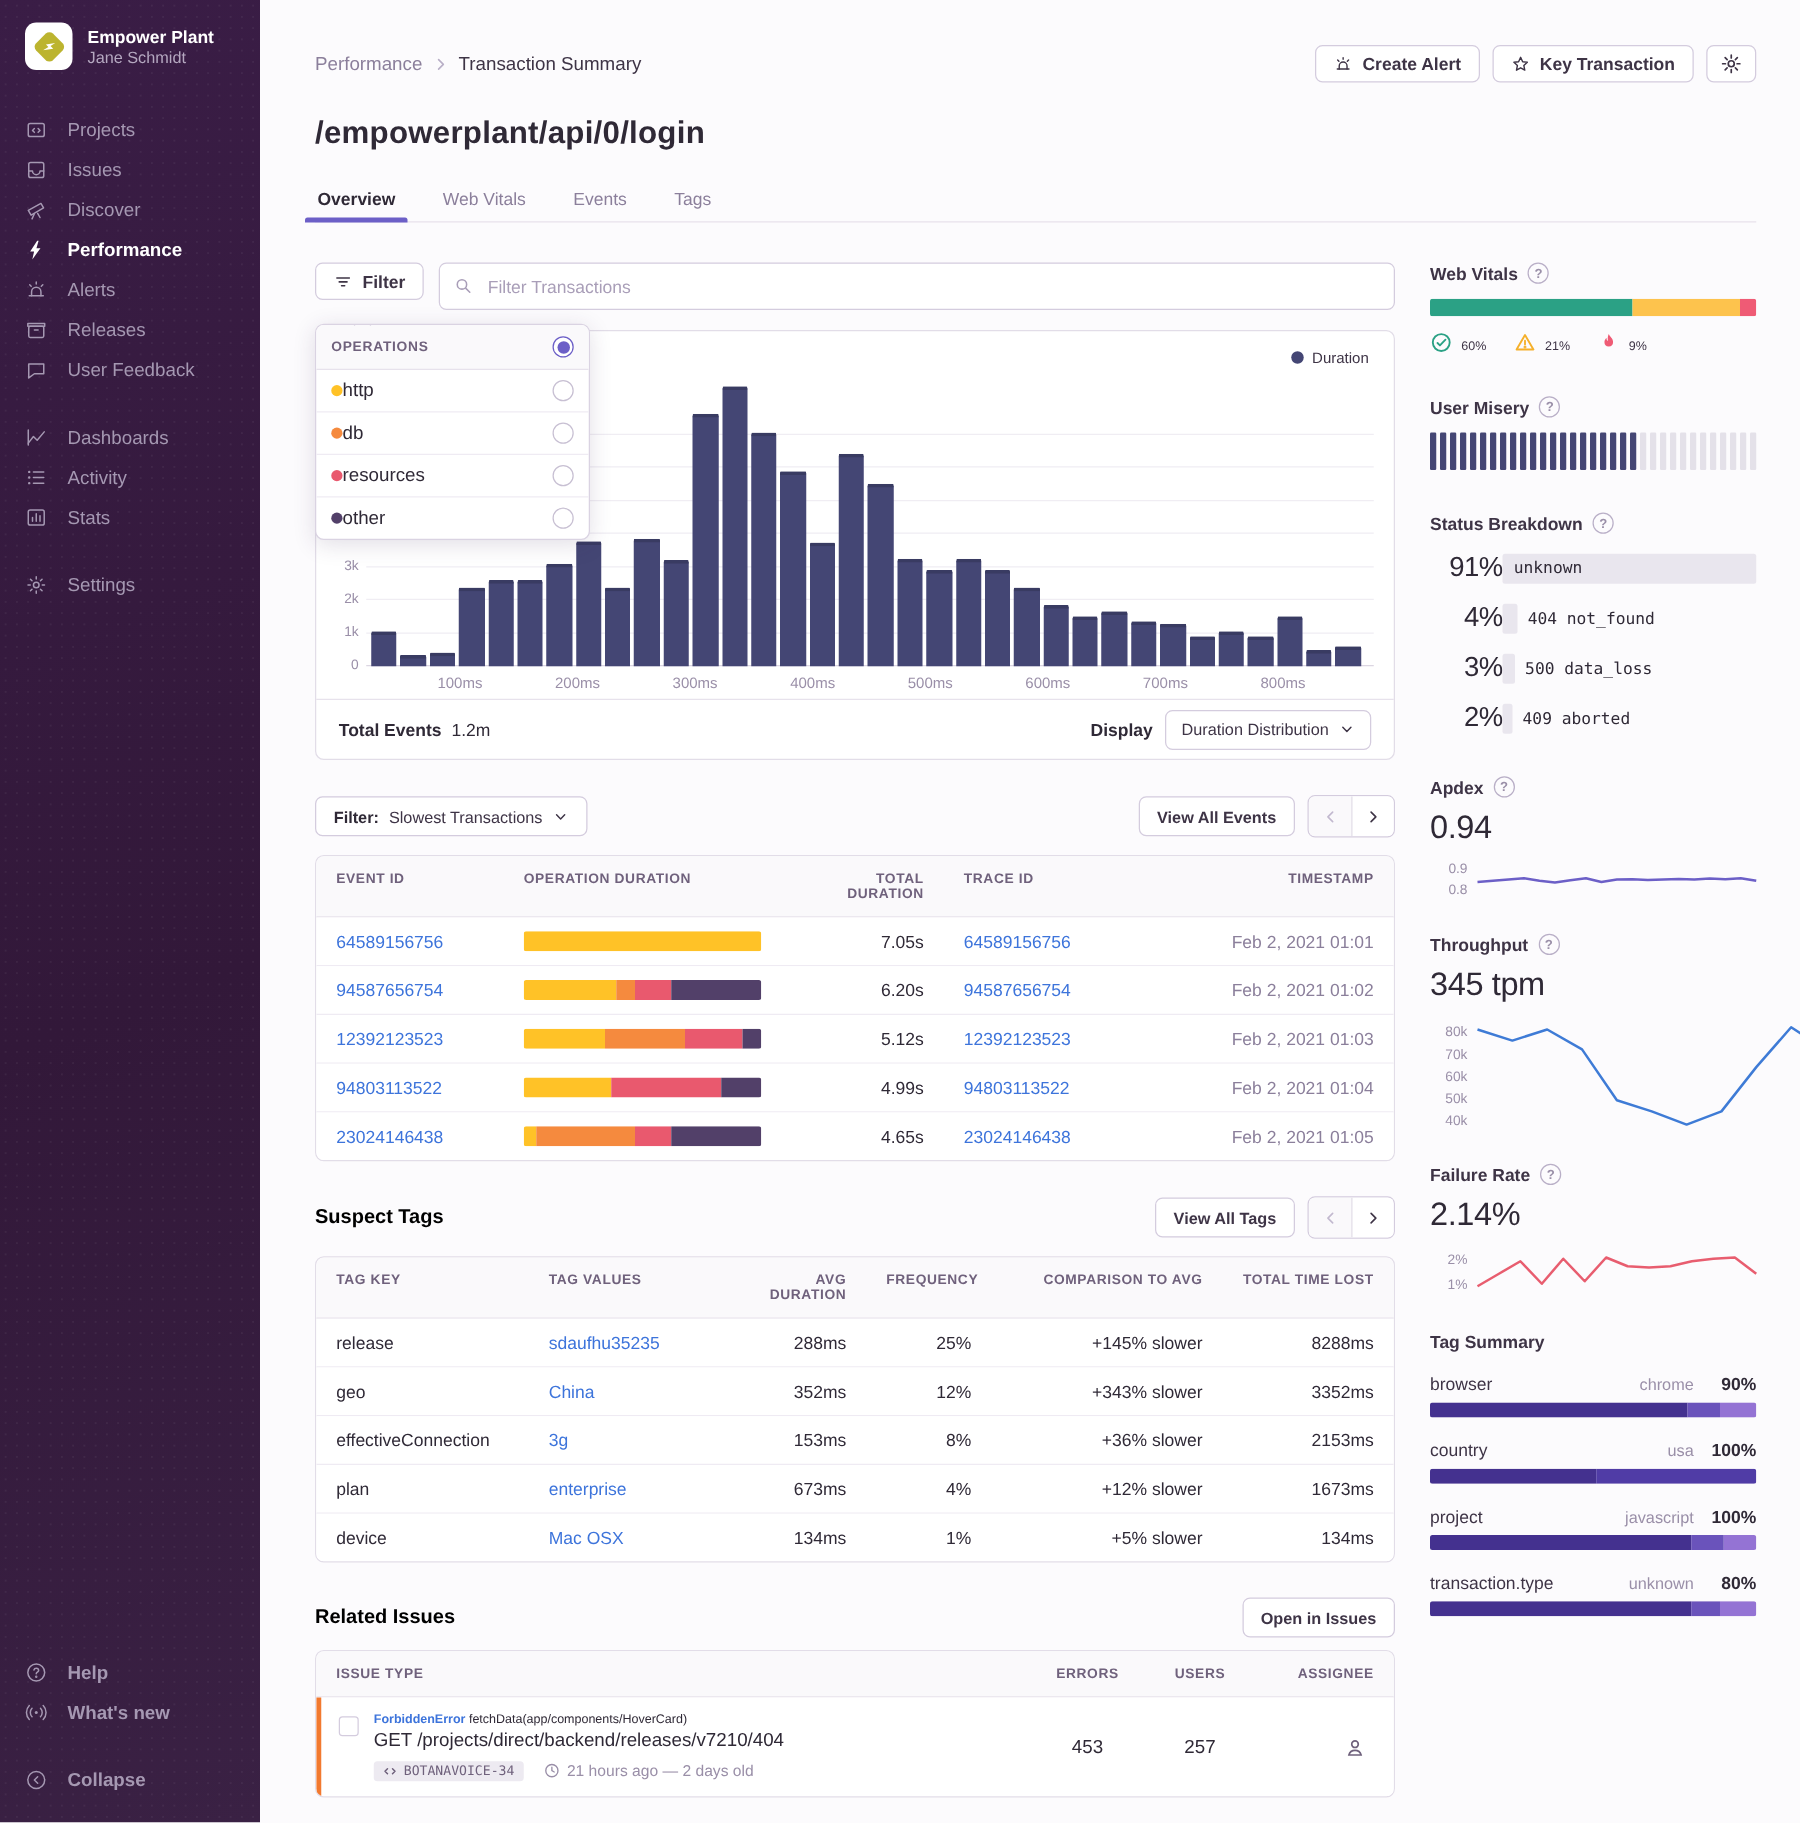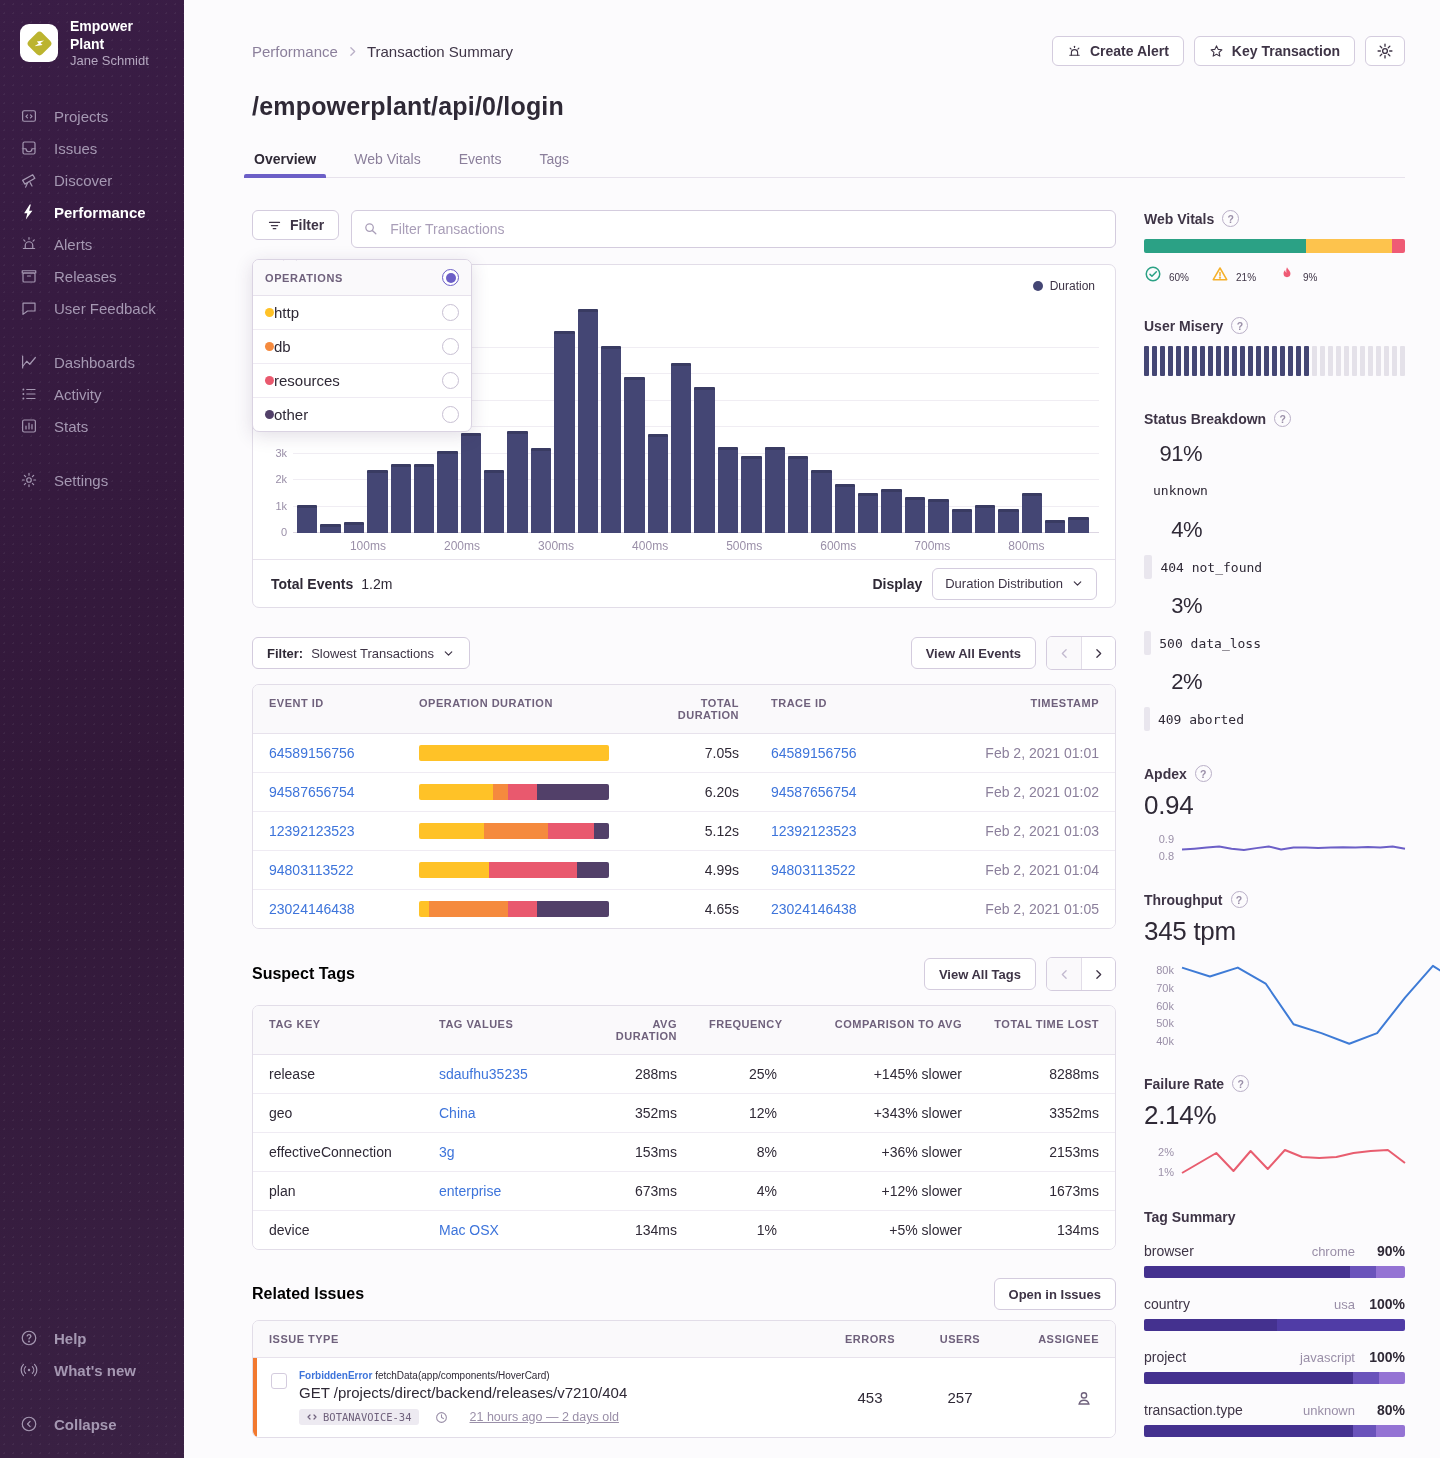--- a/index.html
+++ b/index.html
@@ -1,21 +1,21 @@
 <!DOCTYPE html>
 <html><head>
 <meta charset="utf-8">
 <style>
   * { margin:0; padding:0; box-sizing:border-box; }
   html,body { width:1440px; }
   body { font-family:"Liberation Sans","DejaVu Sans",sans-serif; background:#FCFBFD; color:#3E3446; }
   .page { position:relative; width:1440px; height:1458px; overflow:hidden; }
 
   
-  .sidebar { position:absolute; left:0; top:0; bottom:0; width:184px;
+  .sidebar { position:absolute; left:0; top:0; bottom:0; width:208px;
     background:linear-gradient(160deg,#3A1D46 0%,#321839 55%,#3A2144 100%); color:#A598B2;
     display:flex; flex-direction:column; }
   .sidebar::before { content:""; position:absolute; inset:0;
     background-image:radial-gradient(rgba(255,255,255,.05) 1px, transparent 1px); background-size:9px 9px; pointer-events:none; }
   .org { display:flex; align-items:center; gap:12px; padding:18px 16px 26px 20px; cursor:pointer; position:relative; }
   .org-logo { width:38px; height:38px; background:#fff; border-radius:9px; display:flex; align-items:center; justify-content:center; flex:0 0 auto; }
   .org-gem { width:19px; height:19px; background:#BCB42F; border-radius:4px; transform:rotate(45deg); position:relative; }
   .org-gem::after { content:""; position:absolute; inset:4px; background:#fff; clip-path:polygon(60% 0,20% 55%,45% 55%,35% 100%,80% 40%,52% 40%); }
   .org-name { color:#fff; font-weight:bold; font-size:14px; line-height:1.25; }
   .org-user { color:#B5A8C0; font-size:13px; }
@@ -123,37 +123,37 @@
   .issue-row { position:relative; display:grid; grid-template-columns:1fr 90px 90px 110px; background:#fff; align-items:center; }
   .issue-stripe { position:absolute; left:0; top:0; bottom:0; width:4px; background:#F2792F; }
   .issue-main { padding:12px 16px 12px 18px; display:flex; gap:12px; }
   .checkbox { width:16px; height:16px; border:1.5px solid #D4CCDE; border-radius:3px; background:#fff; margin-top:3px; flex:0 0 auto; cursor:pointer; }
   .issue-line1 { font-size:10px; }
   .issue-line1 .err-type { font-weight:bold; }
   .issue-line2 { font-size:15px; color:#2F2936; margin-top:3px; }
   .issue-meta { display:flex; align-items:center; gap:16px; margin-top:8px; }
   .proj-chip { display:inline-flex; align-items:center; gap:5px; background:#EDEAF1; border-radius:3px; padding:2px 7px;
     font-family:"DejaVu Sans Mono",monospace; font-size:10.5px; color:#6F617C; }
-  .age { display:inline-flex; align-items:flex-end; gap:22px; font-size:12.5px; color:#9A8FA8;text-decoration:underline; }
+  .age { display:inline-flex; align-items:flex-start; gap:6px; font-size:12.5px; color:#9A8FA8; }
   .issue-num { text-align:center; font-size:15px; color:#2F2936; }
   .assignee-cell { display:flex; justify-content:flex-end; padding-right:22px; color:#6F617C; }
 
   
   .rail-section { margin-bottom:34px; }
   .rail-title { display:flex; align-items:center; gap:8px; font-size:14px; font-weight:bold; color:#3E3446; }
   .q-icon { width:17px; height:17px; border-radius:50%; border:1.5px solid #B9AFC7; color:#9A8FA8; font-size:10.5px; font-weight:bold;
     display:inline-flex; align-items:center; justify-content:center; cursor:pointer; }
   .segbar { display:flex; height:14px; border-radius:2px; overflow:hidden; margin-top:12px; }
   .segbar span { height:100%; }
   .dotted { background-image:radial-gradient(rgba(255,255,255,.35) 1px, transparent 1px); background-size:5px 5px; }
   .vitals-stats { display:flex; gap:22px; margin-top:12px; align-items:center; }
   .vital-stat { display:flex; align-items:flex-end; gap:7px; font-size:10px; color:#3E3446; }
   .misery { display:flex; gap:3px; height:30px; margin-top:12px; }
   .misery i { flex:1; border-radius:1px; }
-  .status-row { display:flex; align-items:flex-start; gap:12px; margin-top:14px; min-height:24px;flex-direction:column; }
+  .status-row { display:flex; align-items:flex-end; margin-top:14px; min-height:24px; }
   .status-pct { width:58px; text-align:right; font-size:22px; color:#2F2936; flex:0 0 auto; letter-spacing:-.5px; }
   .status-bar-area { flex:1; position:relative; display:flex; align-items:center; gap:8px; height:24px; }
   .status-chip { background:#E9E6EE; height:24px; border-radius:2px; flex:0 0 auto; }
   .status-label { font-family:"DejaVu Sans Mono",monospace; font-size:13px; color:#2F2936; white-space:nowrap; }
   .status-label.inside { position:absolute; left:9px; top:4px; }
   .metric-value { font-size:26px; color:#2F2936; margin:8px 0 10px; letter-spacing:-.3px; }
   .spark-wrap { display:flex; gap:6px; }
   .spark-ylabels { width:32px; position:relative; flex:0 0 auto; }
   .spark-ylabels span { position:absolute; right:2px; font-size:11px; color:#9A8FA8; }
   .spark-svg { flex:1; overflow:visible; }

